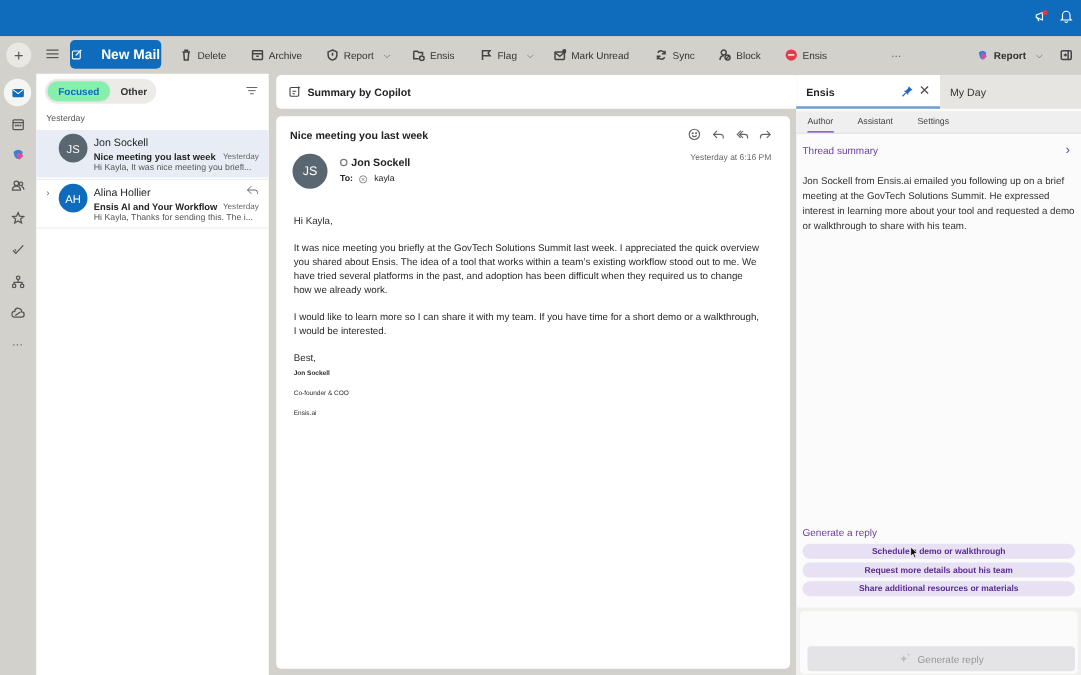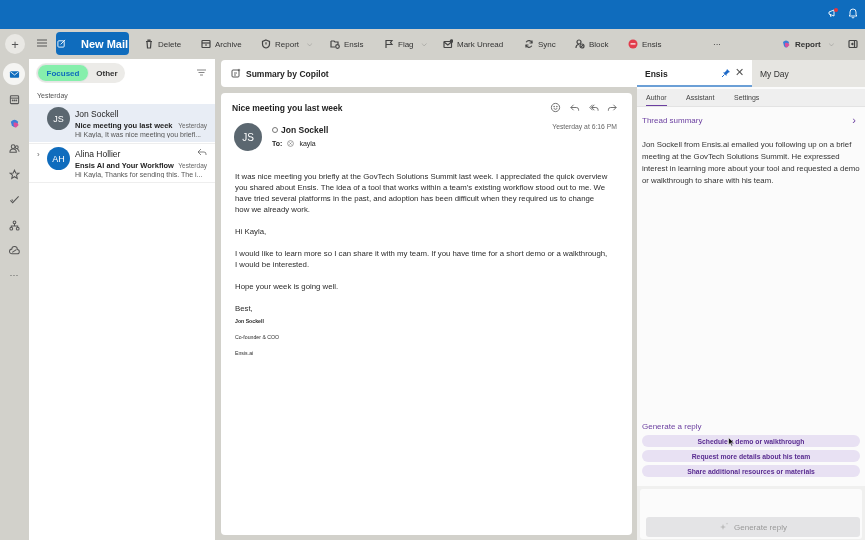--- a/index.html
+++ b/index.html
@@ -362,24 +362,23 @@
     <b>To:</b>
     <svg width="7" height="7" viewBox="0 0 8 8">
         <circle cx="4" cy="4" r="3.3" stroke="#666" fill="none" stroke-width="0.7"></circle>
         <path d="M2.7 2.7 L5.3 5.3 M5.3 2.7 L2.7 5.3" stroke="#666" stroke-width="0.6"></path>
       </svg>
     <span>kayla</span>
   </div>
   <div class="r-date">Yesterday at 6:16 PM</div>
 
   <div class="r-body">
+    <p>Hi Kayla,</p>
     <p>It was nice meeting you briefly at the GovTech Solutions Summit last week. I appreciated the quick overview you shared about Ensis. The idea of a tool that works within a team’s existing workflow stood out to me. We have tried several platforms in the past, and adoption has been difficult when they required us to change how we already work.</p>
-    <p>Hi Kayla,</p>
     <p>I would like to learn more so I can share it with my team. If you have time for a short demo or a walkthrough, I would be interested.</p>
-    <p>Hope your week is going well.</p>
     <p style="margin-bottom:8px">Best,</p>
     <div class="sig-name">Jon Sockell</div>
     <div class="sig-line">Co-founder &amp; COO</div>
     <div class="sig-line">Ensis.ai</div>
   </div>
 </div>
 
 <div class="rpane">
   <div class="rtabs">
     <div class="rtab-ensis">

